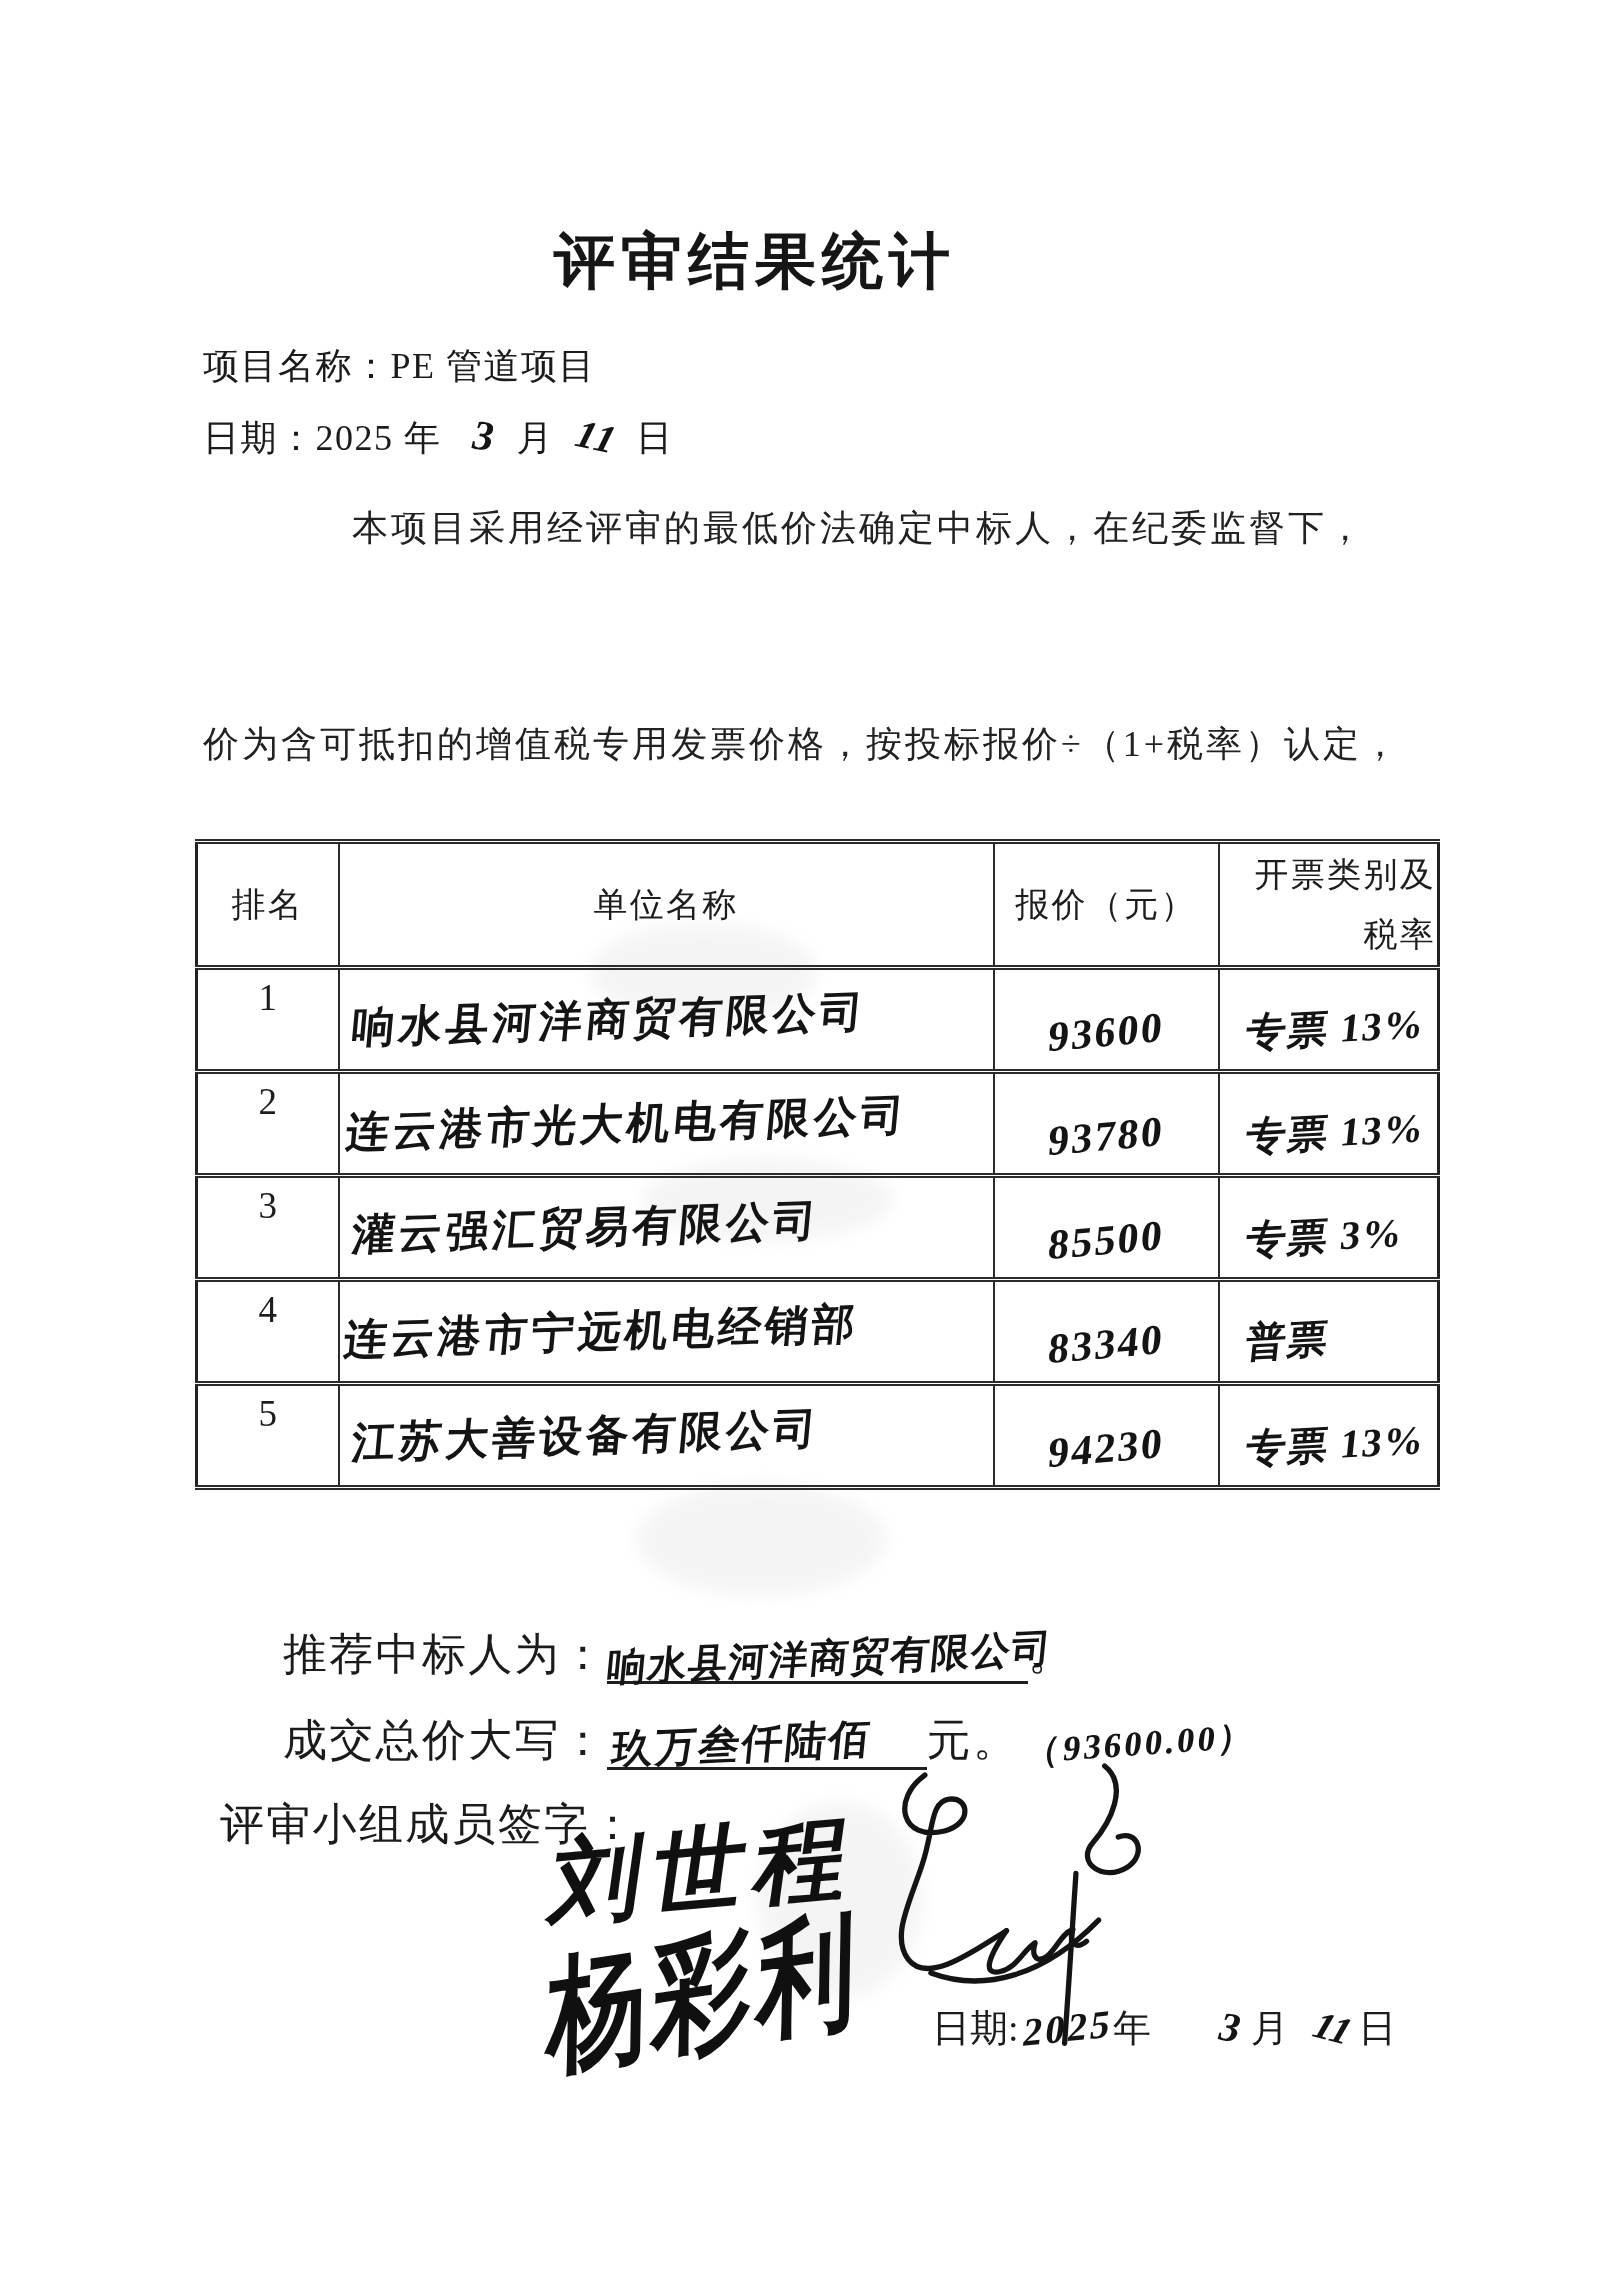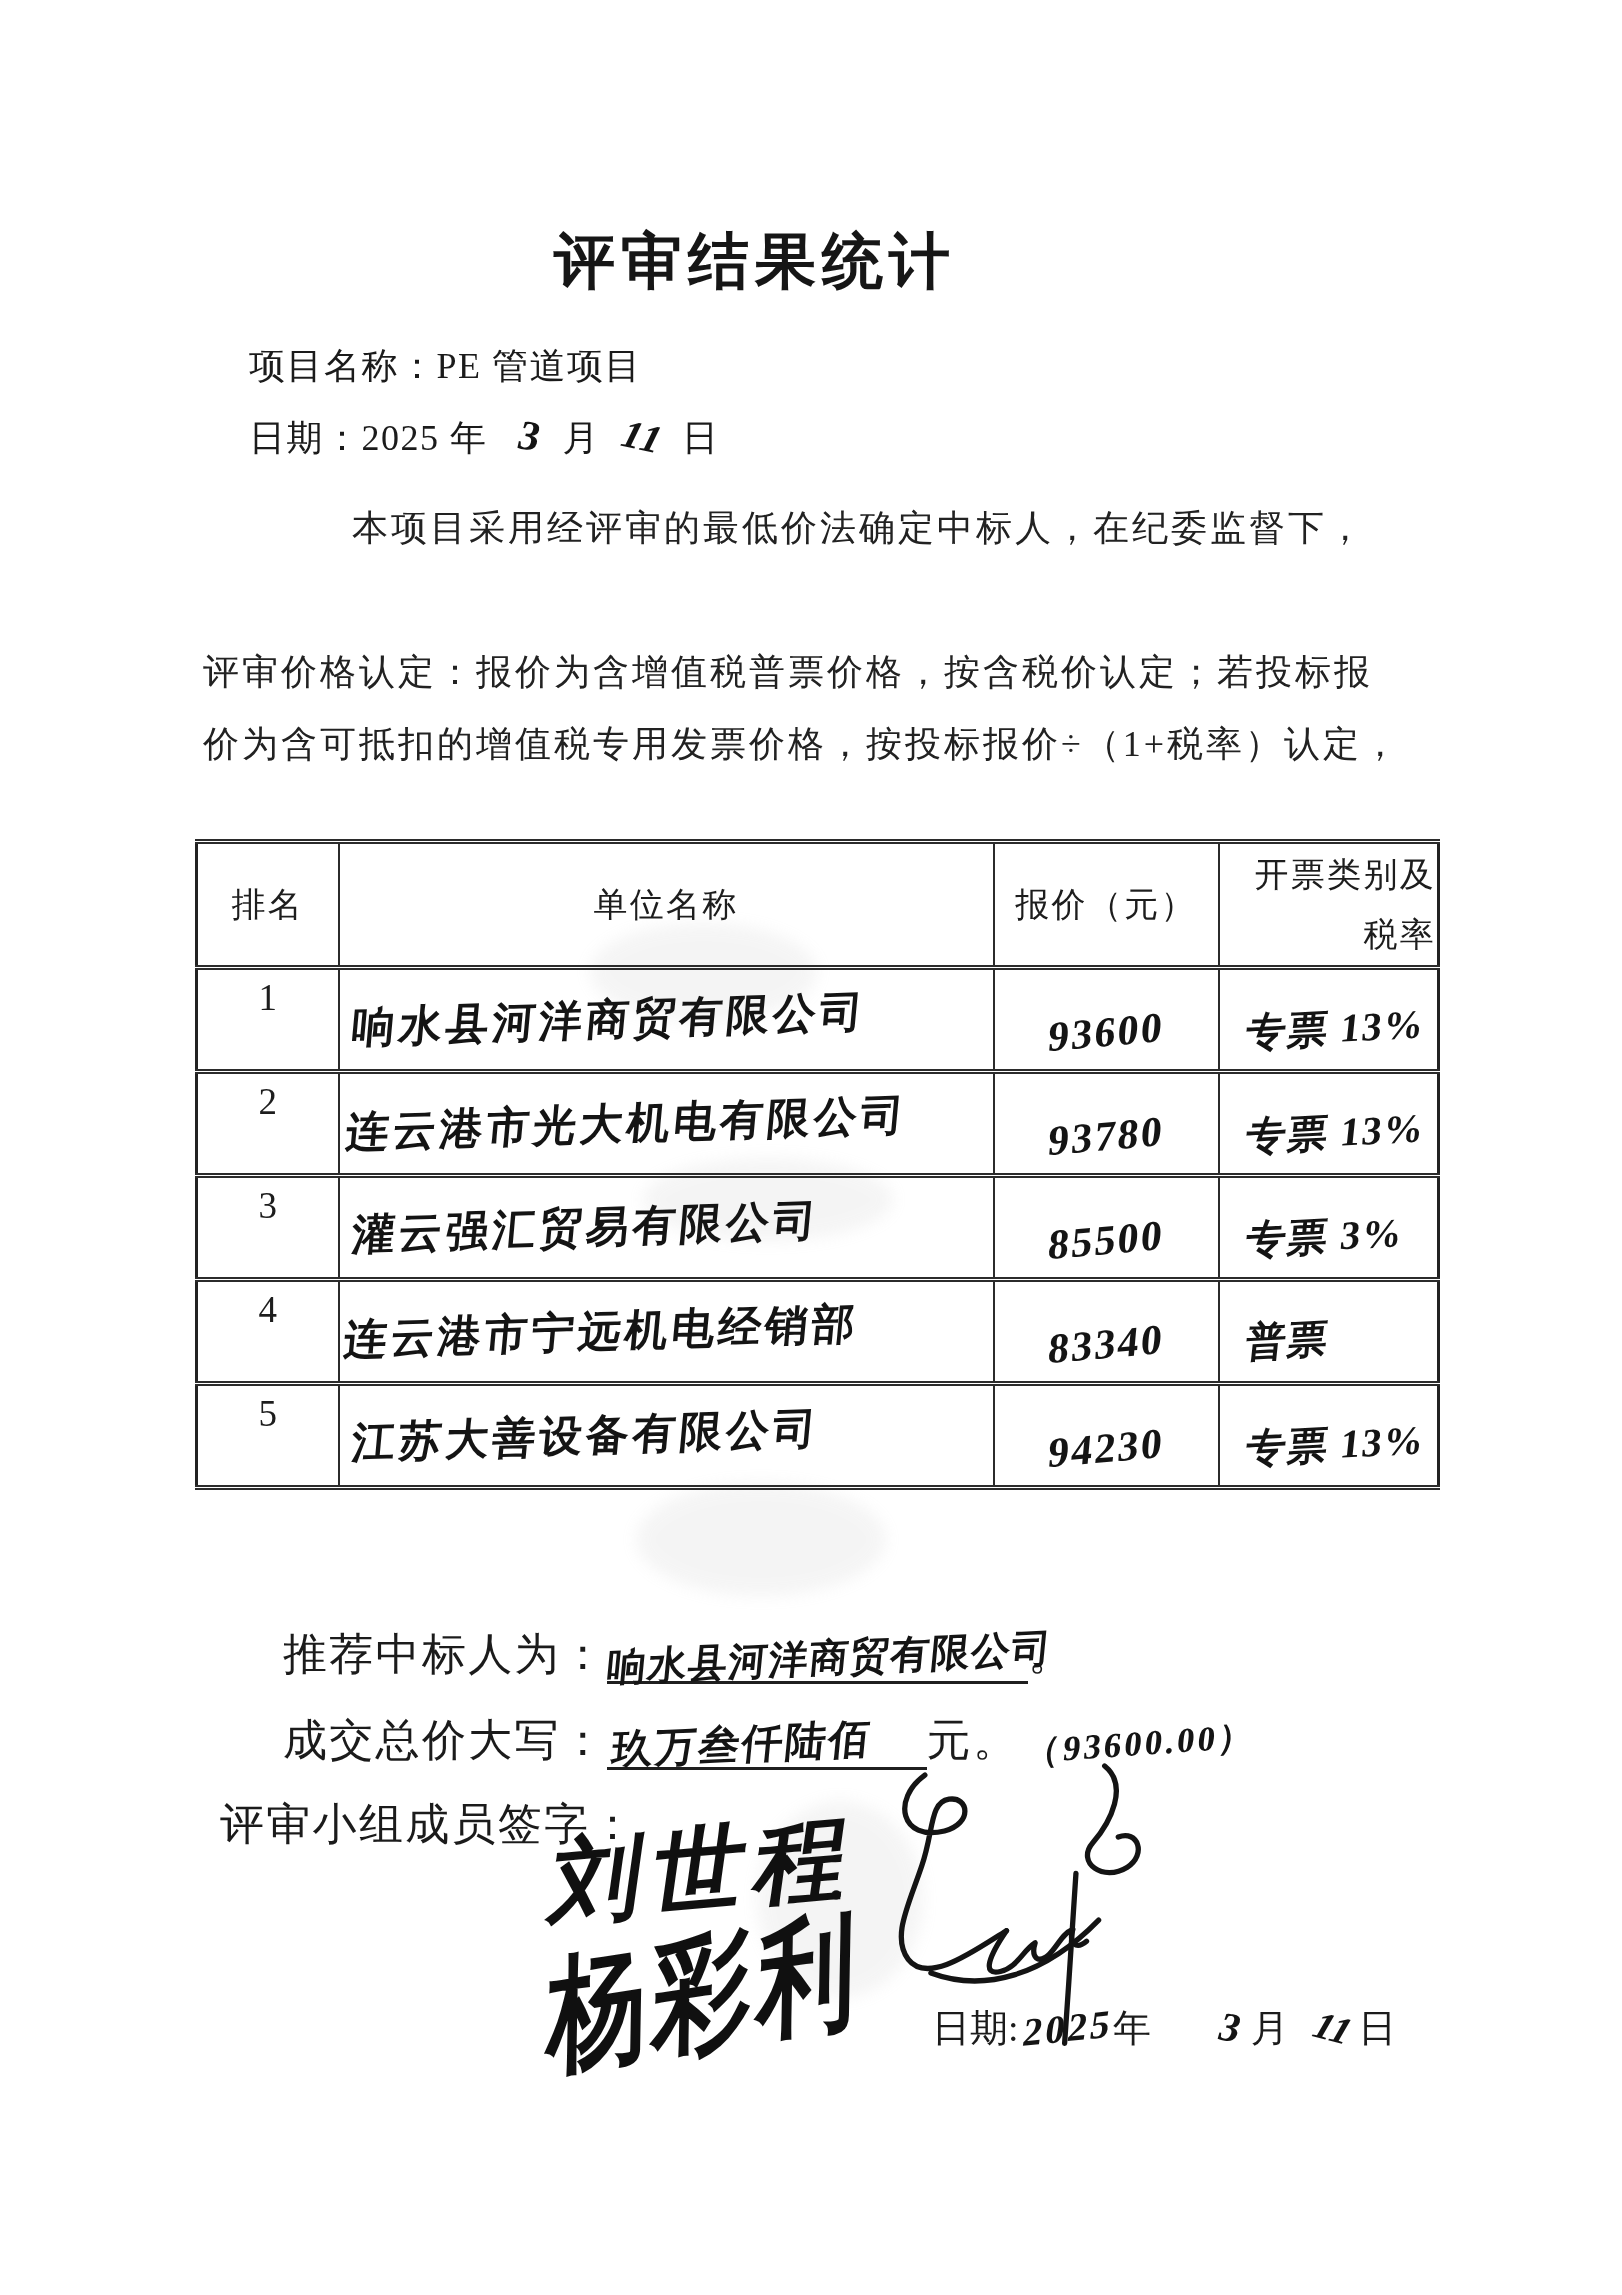--- a/index.html
+++ b/index.html
@@ -12,21 +12,21 @@
     font-family:"Liberation Serif","DejaVu Serif",serif;
     color:#1b1b1b;
   }
   .abs { position:absolute; white-space:nowrap; }
 
   .doc-title {
     font-size:61px; font-weight:700; letter-spacing:6px;
     color:#161616;
     text-align:right;
   }
-  .meta-line { font-size:36px; letter-spacing:1.5px;margin-left:46px; }
+  .meta-line { font-size:36px; letter-spacing:1.5px; }
   .para-line { font-size:36px; letter-spacing:3px; color:#222; }
 
   
   .hand {
     display:inline-block;
     font-weight:700; color:#141414;
     transform:rotate(-2.5deg) skewX(-8deg);
   }
   .hand-num { letter-spacing:3px; }
 
@@ -81,21 +81,20 @@
   <div class="abs meta-line" style="left:203px; top:412px;">
     <span>日期：</span><span>2025</span>
     <span>年</span>
     <span class="hand" style="font-size:42px; margin:0 10.6px 0 21px; transform:rotate(9deg) skewX(-6deg);">3</span>
     <span>月</span>
     <span class="hand" style="font-size:39px; margin:0 9px 0 12px; transform:rotate(12deg) skewX(-14deg);">11</span>
     <span>日</span>
   </div>
 
   <div class="abs para-line" style="left:203px; top:504px; padding-left:149px;">本项目采用经评审的最低价法确定中标人，在纪委监督下，</div>
-  <div class="abs para-line" style="left:203px; top:648px;">评审价格认定：报价为含增值税普票价格，按含税价认定；若投标报</div>
   <div class="abs para-line" style="left:203px; top:720px;">价为含可抵扣的增值税专用发票价格，按投标报价÷（1+税率）认定，</div>
 
   <table class="doc-table">
     <colgroup>
       <col style="width:142px;">
         <col style="width:655px;">
         <col style="width:225px;">
         <col style="width:220px;">
     </colgroup>
     <tbody>

